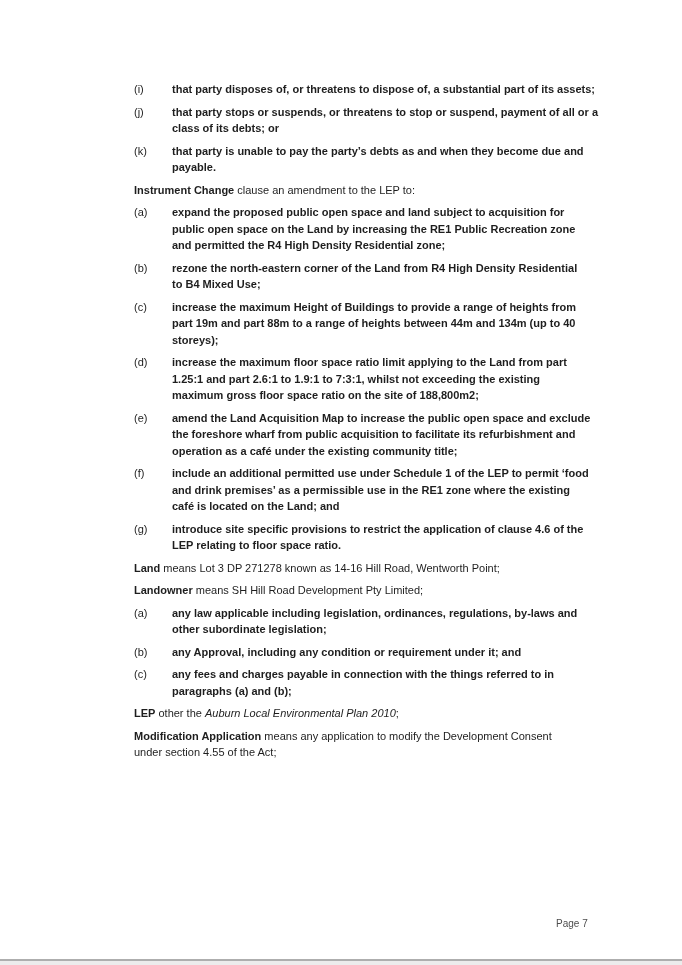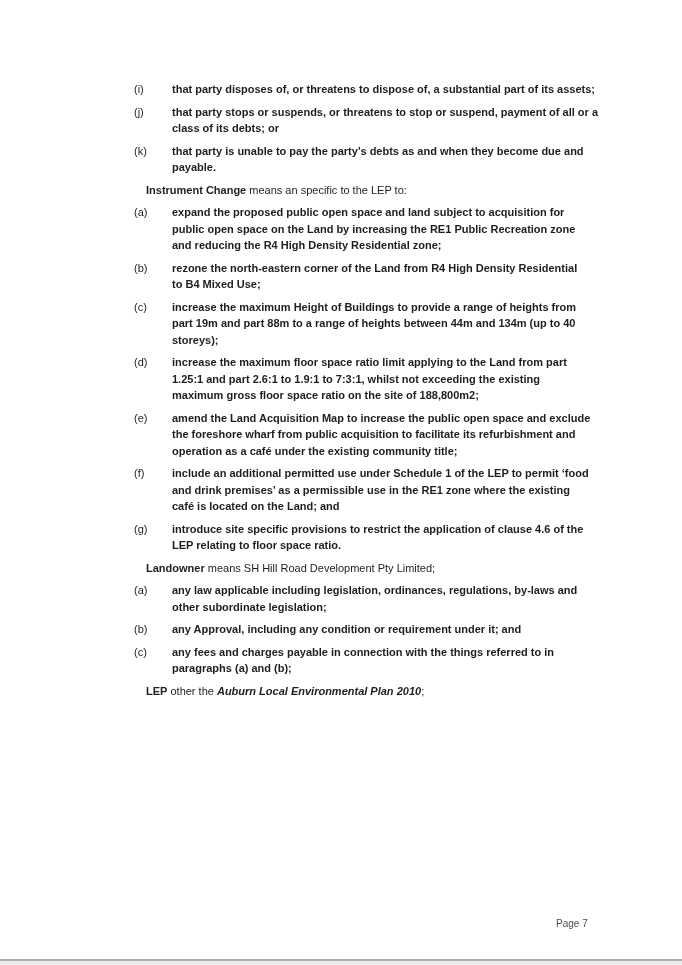--- a/index.html
+++ b/index.html
@@ -30,22 +30,22 @@
   }
   .li .lbl {
     flex: 0 0 38px;
     width: 38px;
   }
   .li .txt {
     flex: 1 1 auto;
     white-space: pre-line;
     font-weight: bold;
   }
-  .term { font-weight: bold; margin-left: 12px; }
-  .ital { font-style: italic; font-weight: bold; }
+  .term { font-weight: bold; }
+  .ital { font-style: italic; }
   .uline { text-decoration: underline; }
   .footer-page {
     position: absolute;
     left: 556px;
     top: 917px;
     font-size: 10px;
     line-height: 13px;
     color: #4d4d4d;
   }
   .edge-line {
@@ -79,27 +79,27 @@
       <span class="lbl">(j)</span>
       <span class="txt">that party stops or suspends, or threatens to stop or suspend, payment of all or a
 class of its debts; or</span>
     </div>
     <div class="li">
       <span class="lbl">(k)</span>
       <span class="txt">that party is unable to pay the party’s debts as and when they become due and
 payable.</span>
     </div>
 
-    <p class="para"><span class="term">Instrument Change</span><span> means an specific to the LEP to:</span></p>
+    <p class="para"><span class="term">Instrument Change</span><span> clause an amendment to the LEP to:</span></p>
 
     <div class="li">
       <span class="lbl">(a)</span>
       <span class="txt">expand the proposed public open space and land subject to acquisition for
 public open space on the Land by increasing the RE1 Public Recreation zone
-and reducing the R4 High Density Residential zone;</span>
+and permitted the R4 High Density Residential zone;</span>
     </div>
     <div class="li">
       <span class="lbl">(b)</span>
       <span class="txt">rezone the north-eastern corner of the Land from R4 High Density Residential
 to B4 Mixed Use;</span>
     </div>
     <div class="li">
       <span class="lbl">(c)</span>
       <span class="txt">increase the maximum Height of Buildings to provide a range of heights from
 part 19m and part 88m to a range of heights between 44m and 134m (up to 40
@@ -122,20 +122,21 @@
       <span class="txt">include an additional permitted use under Schedule 1 of the LEP to permit ‘food
 and drink premises’ as a permissible use in the RE1 zone where the existing
 café is located on the Land; and</span>
     </div>
     <div class="li">
       <span class="lbl">(g)</span>
       <span class="txt">introduce site specific provisions to restrict the application of clause 4.6 of the
 LEP relating to floor space ratio.</span>
     </div>
 
+    <p class="para"><span class="term">Land</span><span> means Lot 3 DP 271278 known as 14-16 Hill Road, Wentworth Point;</span></p>
 
     <p class="para"><span class="term">Landowner</span><span> means SH Hill Road Development Pty Limited;</span></p>
 
 
 
     <div class="li">
       <span class="lbl">(a)</span>
       <span class="txt">any law applicable including legislation, ordinances, regulations, by-laws and
 other subordinate legislation;</span>
     </div>
@@ -144,20 +145,22 @@
       <span class="txt">any Approval, including any condition or requirement under it; and</span>
     </div>
     <div class="li">
       <span class="lbl">(c)</span>
       <span class="txt">any fees and charges payable in connection with the things referred to in
 paragraphs (a) and (b);</span>
     </div>
 
     <p class="para"><span class="term">LEP</span><span> other the </span><span class="ital">Auburn Local Environmental Plan 2010</span><span>;</span></p>
 
+    <p class="para"><span class="term">Modification Application</span><span> means any application to modify the Development Consent
+under section 4.55 of the Act;</span></p>
 
 
   </div>
 
   <div class="footer-page">Page 7</div>
   <div class="edge-line"></div>
   <div class="edge-below"></div>
 </div>
 
 </body></html>

